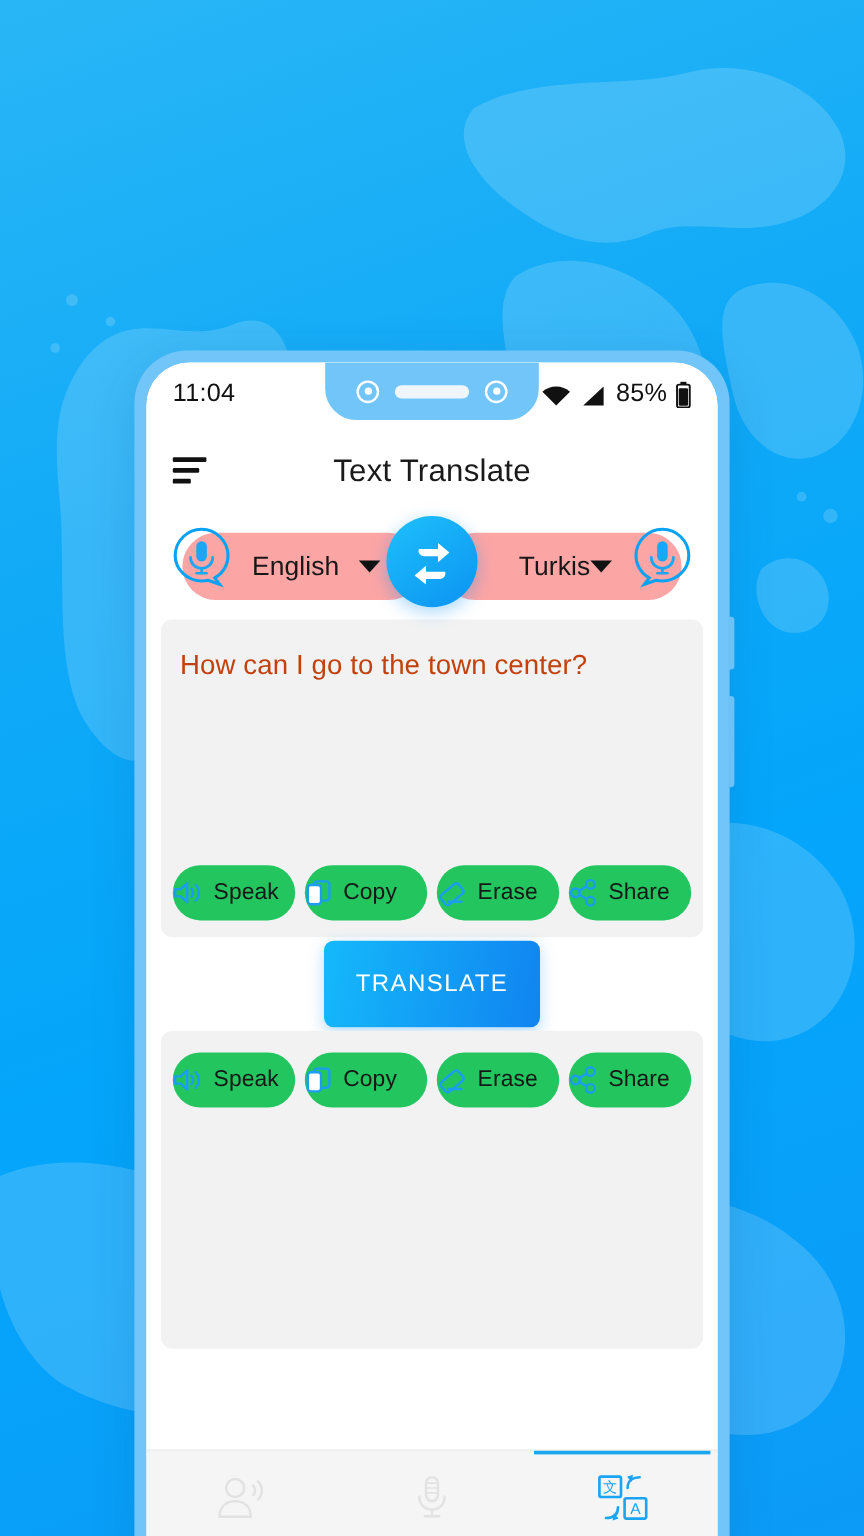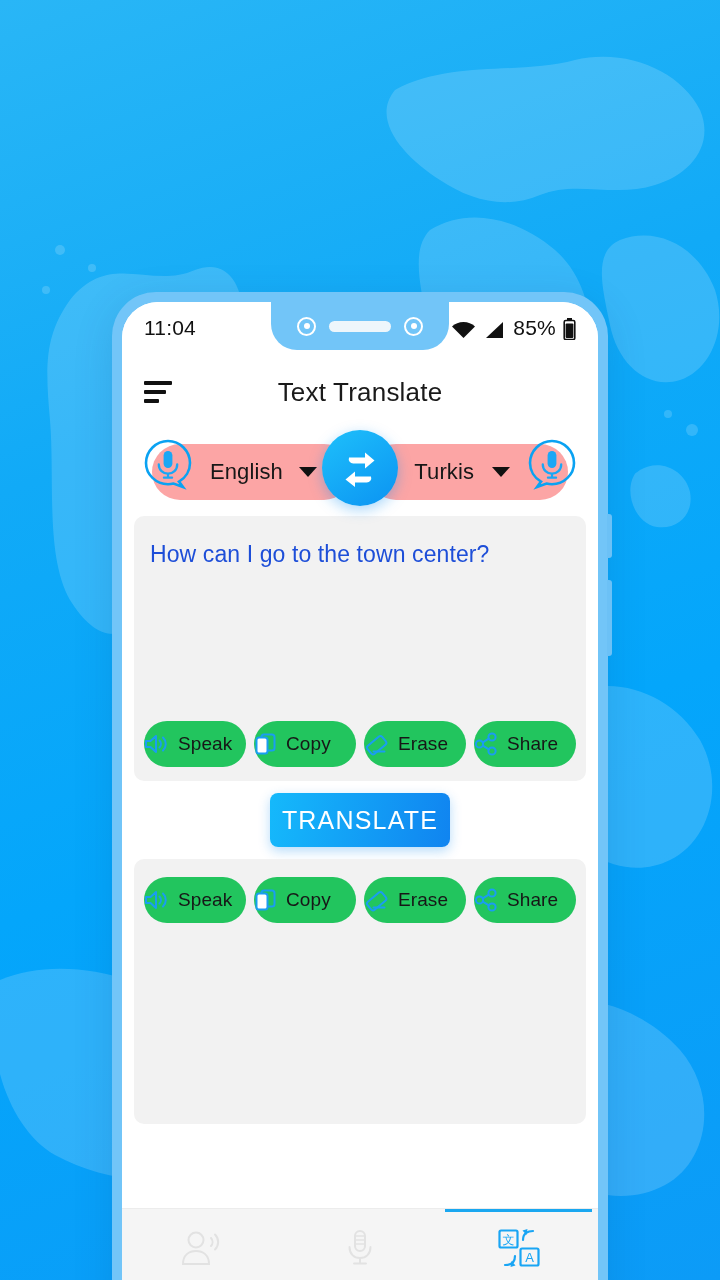--- a/index.html
+++ b/index.html
@@ -200,21 +200,21 @@
     align-items: center;
   }
   .lang-pill.left  { left: 30px;  width: 200px; padding-left: 58px; }
   .lang-pill.right { right: 30px; width: 200px; padding-right: 58px; justify-content: flex-end; }
   .lang-name {
     font-size: 22px;
     color: #171717;
     letter-spacing: .1px;
   }
   .lang-pill.left .lang-name  { margin-right: 16px; }
-  .lang-pill.right .lang-name { margin-right: 18px; }
+  .lang-pill.right .lang-name { }
   .caret {
     width: 0; height: 0;
     border-left: 9px solid transparent;
     border-right: 9px solid transparent;
     border-top: 10px solid #111111;
   }
   .mic-bubble {
     position: absolute;
     top: 8px;
     width: 52px; height: 52px;
@@ -254,21 +254,21 @@
     display: flex;
     flex-direction: column;
     justify-content: space-between;
     padding: 18px 0 14px 0;
   }
   .text-card.input  { flex: 0 0 265px; }
   .text-card.output { flex: 0 0 265px; }
   .card-text {
     padding: 5px 16px 0 16px;
     font-size: 23px;
-    color: #1d4ed8;
+    color: #c2410c;
     line-height: 1.35;
     letter-spacing: .1px;
   }
 
   .actions {
     display: flex;
     align-items: center;
     justify-content: space-between;
     padding: 0 10px;
     gap: 8px;
@@ -292,25 +292,25 @@
 
   
   .translate-wrap {
     flex: 0 0 78px;
     display: flex;
     align-items: center;
     justify-content: center;
   }
   .translate-btn {
     width: 180px;
-    height: 54px;
+    height: 72px;
     border-radius: 8px;
     background: linear-gradient(100deg, #15b9fb 0%, #1084f0 100%);
     color: #ffffff;
-    font-size: 25px;
+    font-size: 20px;
     letter-spacing: 1.2px;
     display: flex;
     align-items: center;
     justify-content: center;
     cursor: pointer;
     box-shadow: 0 4px 12px rgba(16, 140, 240, .3);
   }
 
   
   .bottomnav {

